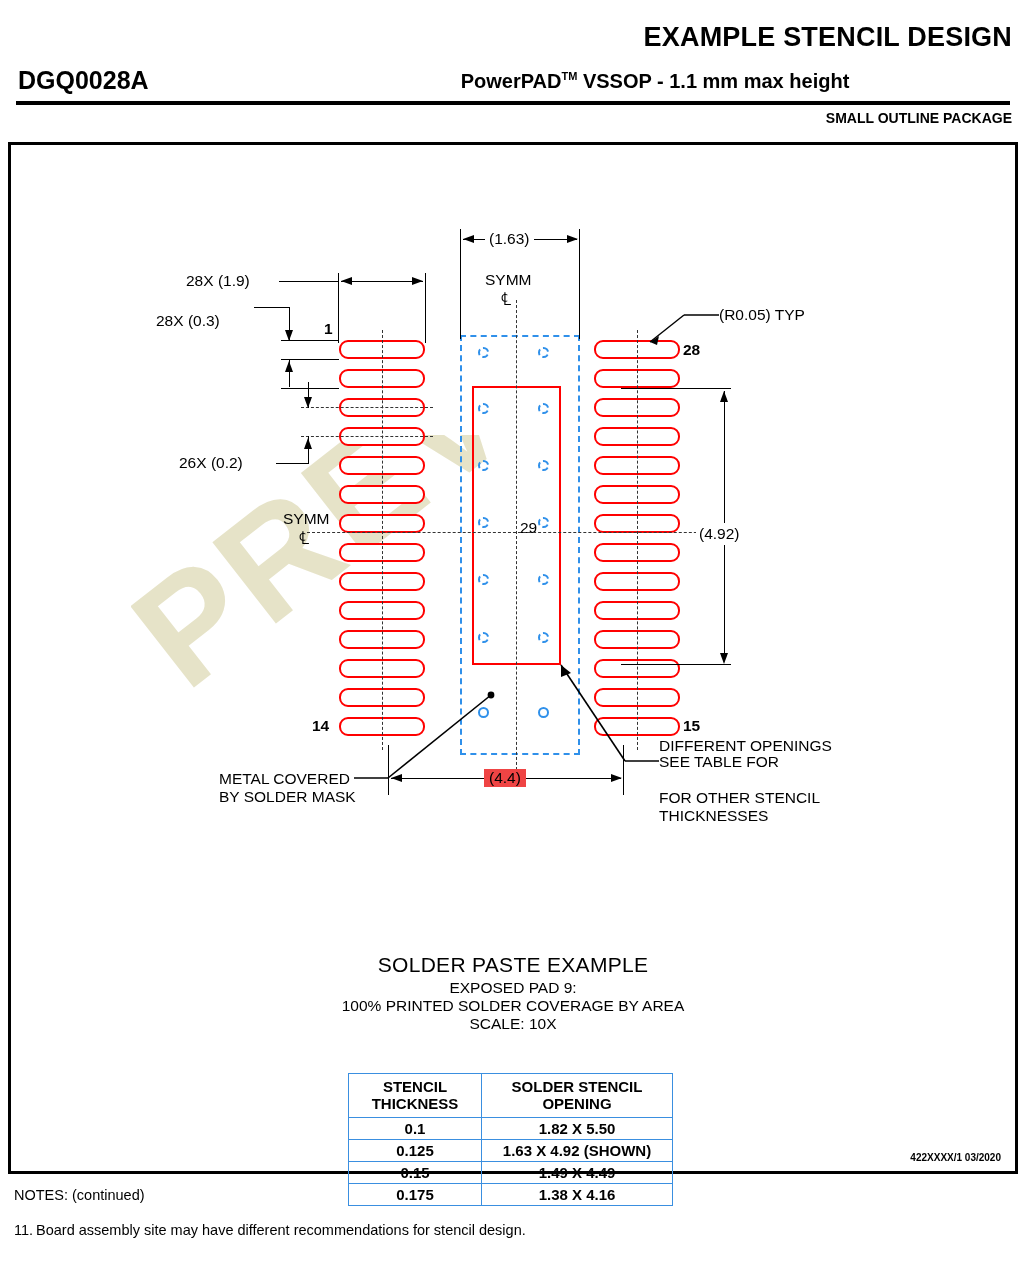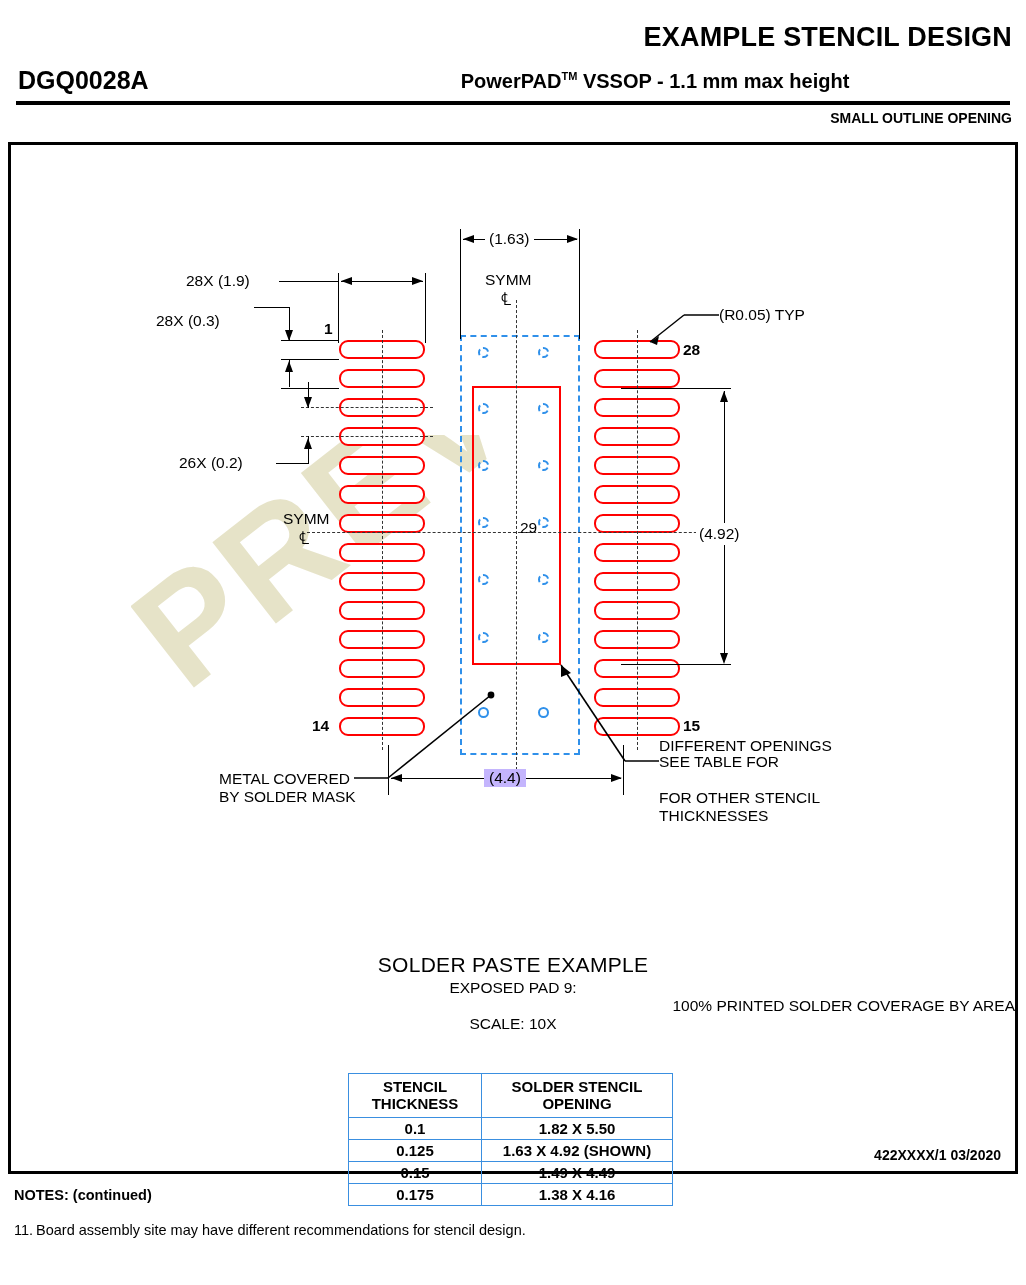--- a/index.html
+++ b/index.html
@@ -90,54 +90,54 @@
   .ah{width:0;height:0;}
   .ah-r{border-top:4.5px solid transparent;border-bottom:4.5px solid transparent;border-left:11px solid #000;}
   .ah-l{border-top:4.5px solid transparent;border-bottom:4.5px solid transparent;border-right:11px solid #000;}
   .ah-u{border-left:4.5px solid transparent;border-right:4.5px solid transparent;border-bottom:11px solid #000;}
   .ah-d{border-left:4.5px solid transparent;border-right:4.5px solid transparent;border-top:11px solid #000;}
 
   
   #caption{left:0;top:808px;width:1004px;text-align:center;}
   #caption .c1{font-size:21px;font-weight:normal;letter-spacing:.3px;}
   #caption .c2{font-size:15.5px;margin-top:2px;}
-  #caption .c3{font-size:15.5px;text-align:right;}
+  #caption .c3{font-size:15.5px;}
   #caption .c4{font-size:15.5px;}
 
   
   #stencil-table{
     left:337px;top:928px;width:325px;border-collapse:collapse;
     font-size:15px;
   }
   #stencil-table td,#stencil-table th{
     border:1.4px solid #3a8fe0;text-align:center;padding:2px 4px;
     font-weight:bold;color:#000;
   }
   #stencil-table th{padding:4px 4px;line-height:1.15;}
   #stencil-table .c-thick{width:124px;}
 
   
-  #doc-id{right:14px;bottom:8px;font-size:14px;font-weight:bold;white-space:nowrap;}
+  #doc-id{right:14px;bottom:8px;font-size:10px;font-weight:bold;white-space:nowrap;}
 
   
   #notes{left:14px;top:1186px;width:1000px;font-size:14.5px;line-height:1.28;}
-  #notes .nhead{margin-bottom:16px;font-weight:bold;}
+  #notes .nhead{margin-bottom:16px;}
   #notes .nrow{display:flex;margin-bottom:1px;}
   #notes .nnum{width:22px;flex:0 0 22px;}
   #notes .ntxt{flex:1;}
 </style>
 </head>
 <body>
 
 <div class="abs" id="header">
   <div class="abs" id="title-main">EXAMPLE STENCIL DESIGN</div>
   <div class="abs" id="part-number">DGQ0028A</div>
   <div class="abs" id="subtitle"><span>PowerPAD</span><span class="tm">TM</span><span> VSSOP - 1.1 mm max height</span></div>
   <div class="abs" id="header-rule"></div>
-  <div class="abs" id="pkg-type">SMALL OUTLINE OPENING</div>
+  <div class="abs" id="pkg-type">SMALL OUTLINE PACKAGE</div>
 </div>
 
 <div class="abs" id="frame">
   <div class="abs" id="drawing">
 
     <div class="abs" id="watermark">
       <span>PREVIEW</span>
     </div>
 
     <div class="abs" style="left:0;top:0;">
@@ -265,21 +265,21 @@
     <div class="abs vline" style="left:713px;top:246px;height:270px;"></div>
     <div class="abs ah ah-u" style="left:709px;top:246px;"></div>
     <div class="abs ah ah-d" style="left:709px;top:508px;"></div>
     <div class="abs dimtxt" style="left:685px;top:378px;background:#fff;padding:2px 3px;">(4.92)</div>
 
     <div class="abs vline" style="left:377px;top:600px;height:50px;"></div>
     <div class="abs vline" style="left:612px;top:600px;height:50px;"></div>
     <div class="abs hline" style="left:380px;top:633px;width:230px;"></div>
     <div class="abs ah ah-l" style="left:380px;top:629px;"></div>
     <div class="abs ah ah-r" style="left:600px;top:629px;"></div>
-    <div class="abs dimtxt" style="left:473px;top:624px;background:#c4b5fd;padding:0 5px;">(4.4)</div>
+    <div class="abs dimtxt" style="left:473px;top:624px;background:#ef4444;padding:0 5px;">(4.4)</div>
 
     <svg class="abs" width="200" height="110" style="left:195px;top:548px;overflow:visible;">
       <line x1="285" y1="2" x2="182" y2="85" stroke="#000" stroke-width="1.6"></line>
       <line x1="182" y1="85" x2="148" y2="85" stroke="#000" stroke-width="1.6"></line>
       <circle cx="285" cy="2" r="3.4" fill="#000"></circle>
     </svg>
     <div class="abs lbl" style="left:208px;top:625px;"><span>METAL COVERED</span></div>
     <div class="abs lbl" style="left:208px;top:643px;"><span>BY SOLDER MASK</span></div>
 
     <svg class="abs" width="160" height="120" style="left:540px;top:515px;overflow:visible;">

